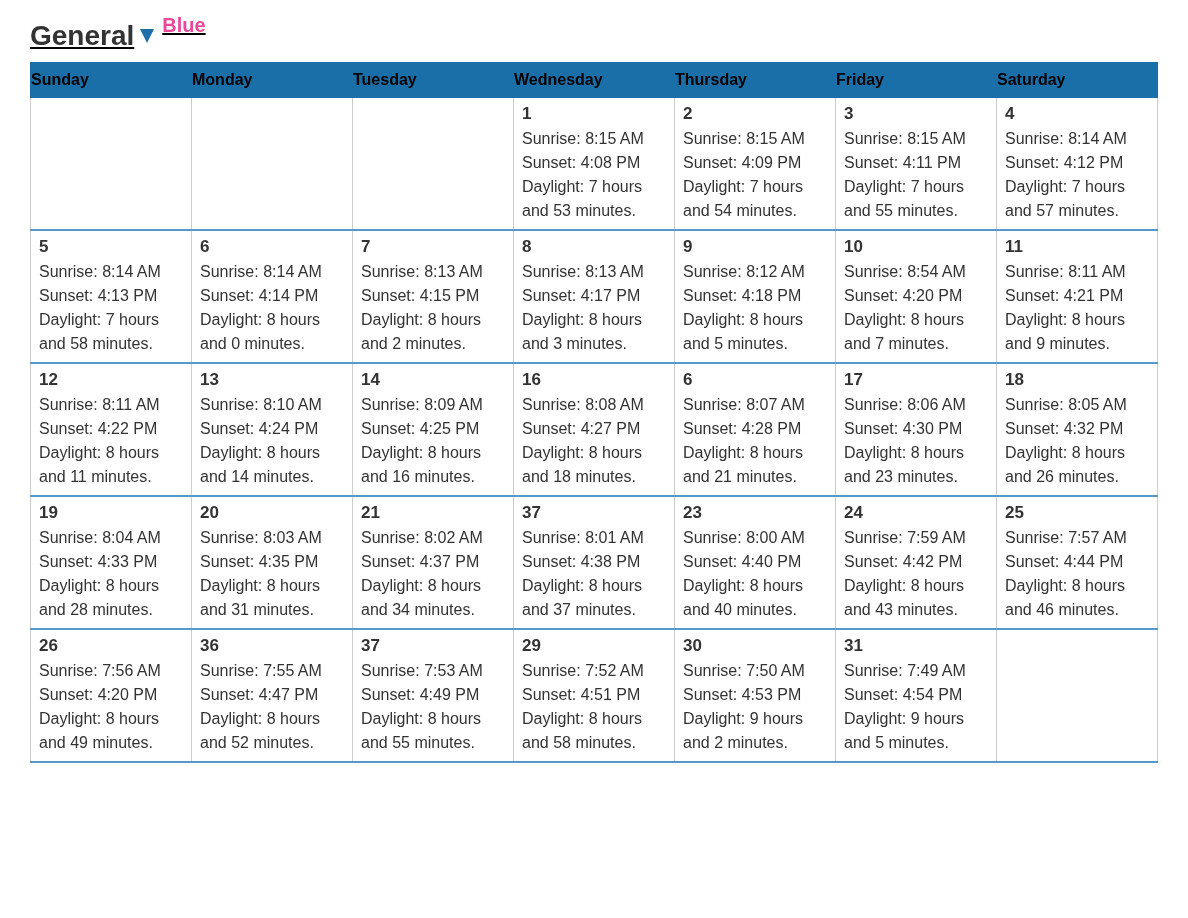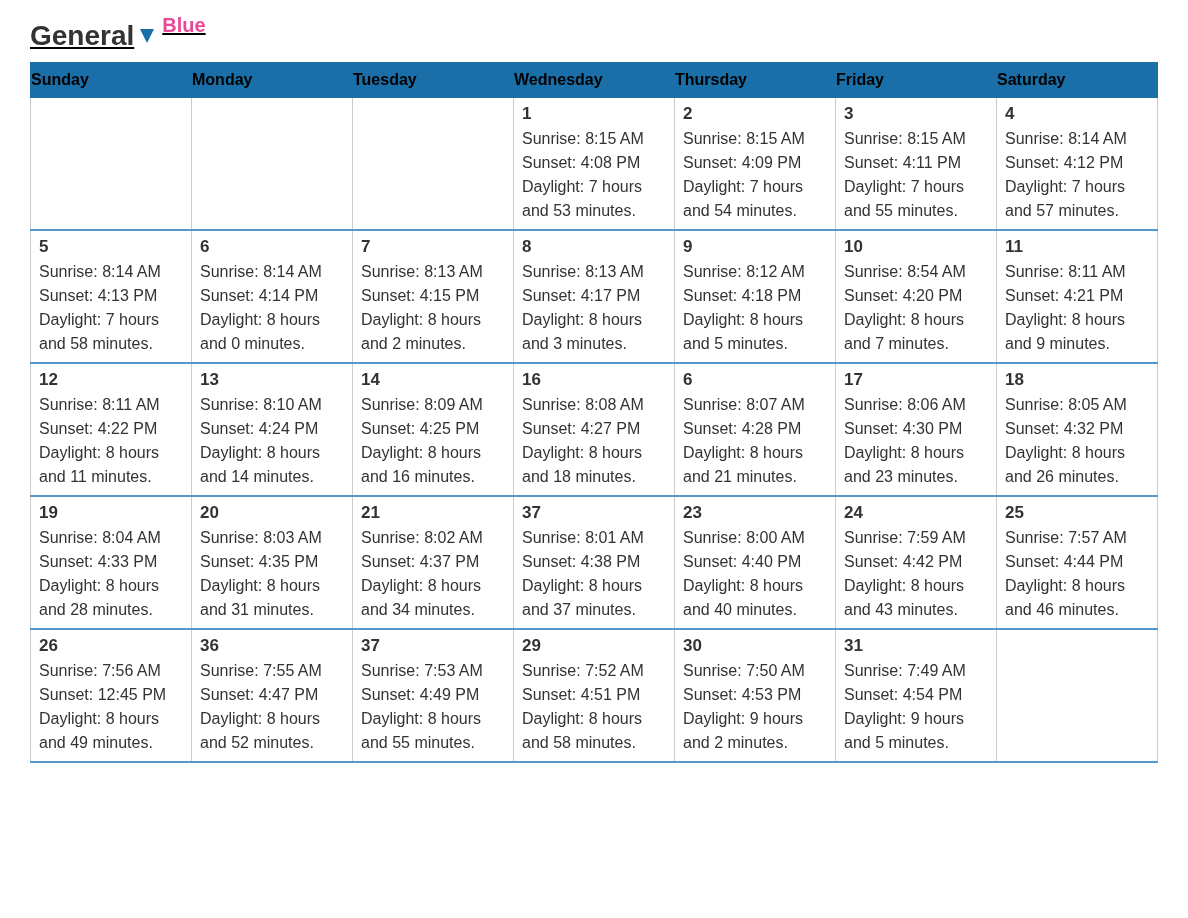--- a/index.html
+++ b/index.html
@@ -310,21 +310,21 @@
           <div class="day-info">Sunrise: 7:57 AM
 Sunset: 4:44 PM
 Daylight: 8 hours
 and 46 minutes.</div>
         </td>
       </tr>
       <tr>
         <td>
           <span class="day-number">26</span>
           <div class="day-info">Sunrise: 7:56 AM
-Sunset: 12:45 PM
+Sunset: 4:20 PM
 Daylight: 8 hours
 and 49 minutes.</div>
         </td>
         <td>
           <span class="day-number">36</span>
           <div class="day-info">Sunrise: 7:55 AM
 Sunset: 4:47 PM
 Daylight: 8 hours
 and 52 minutes.</div>
         </td>

